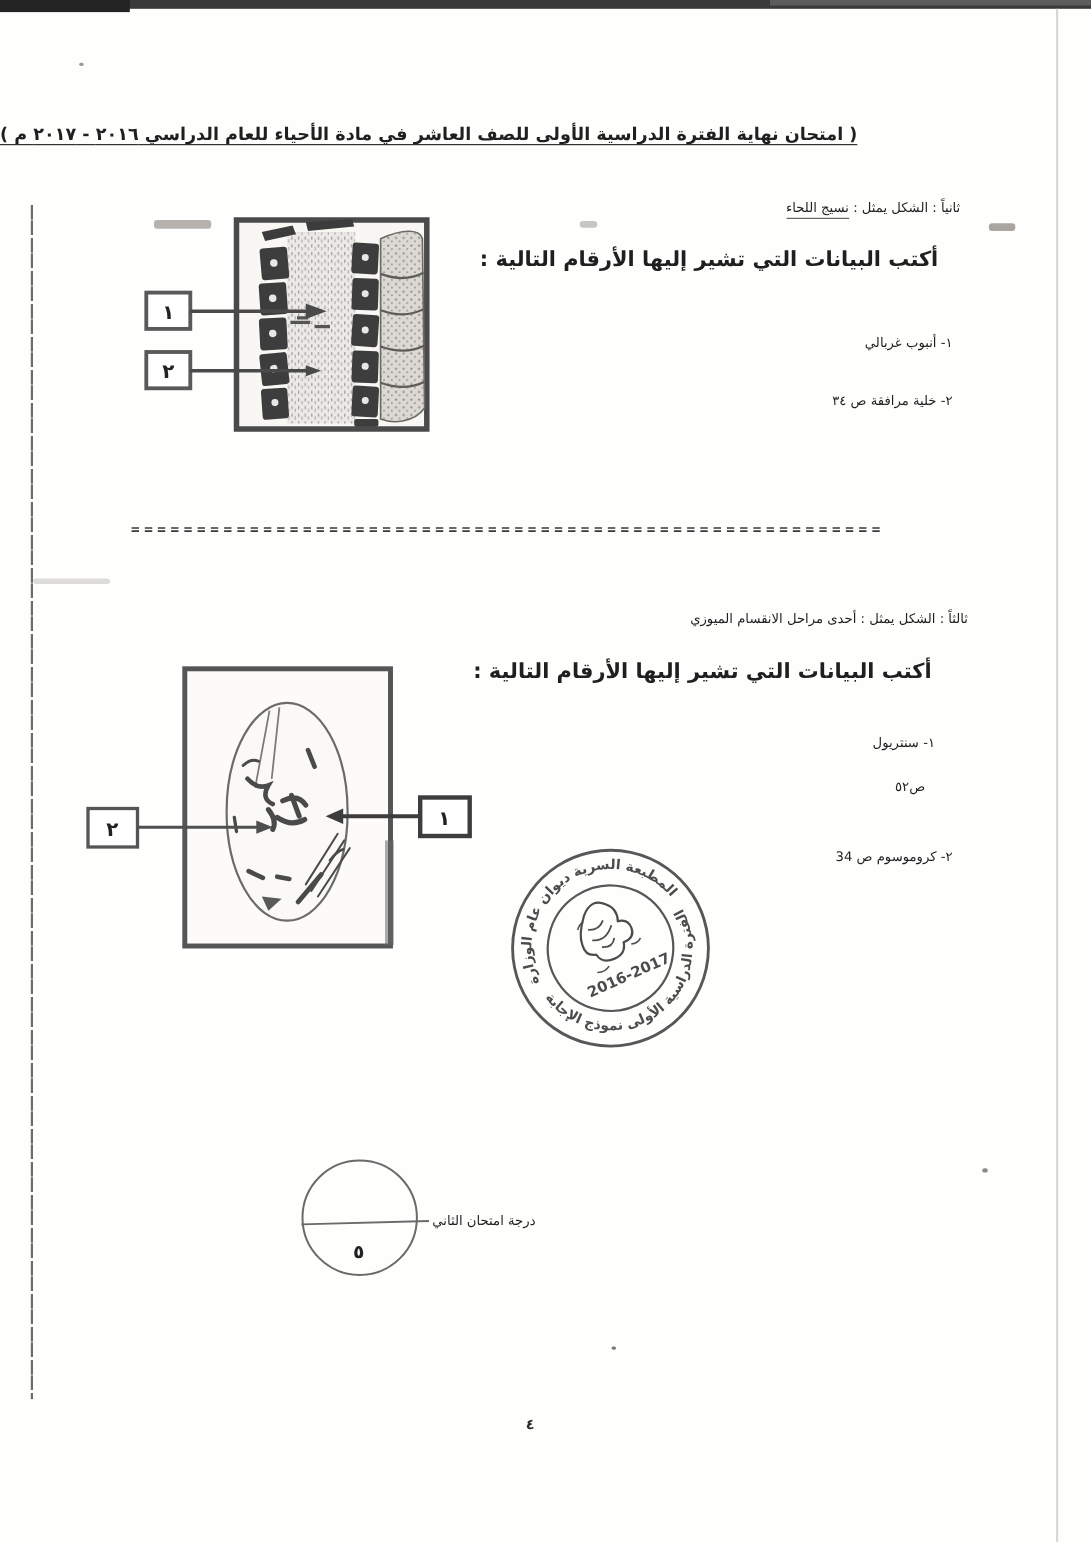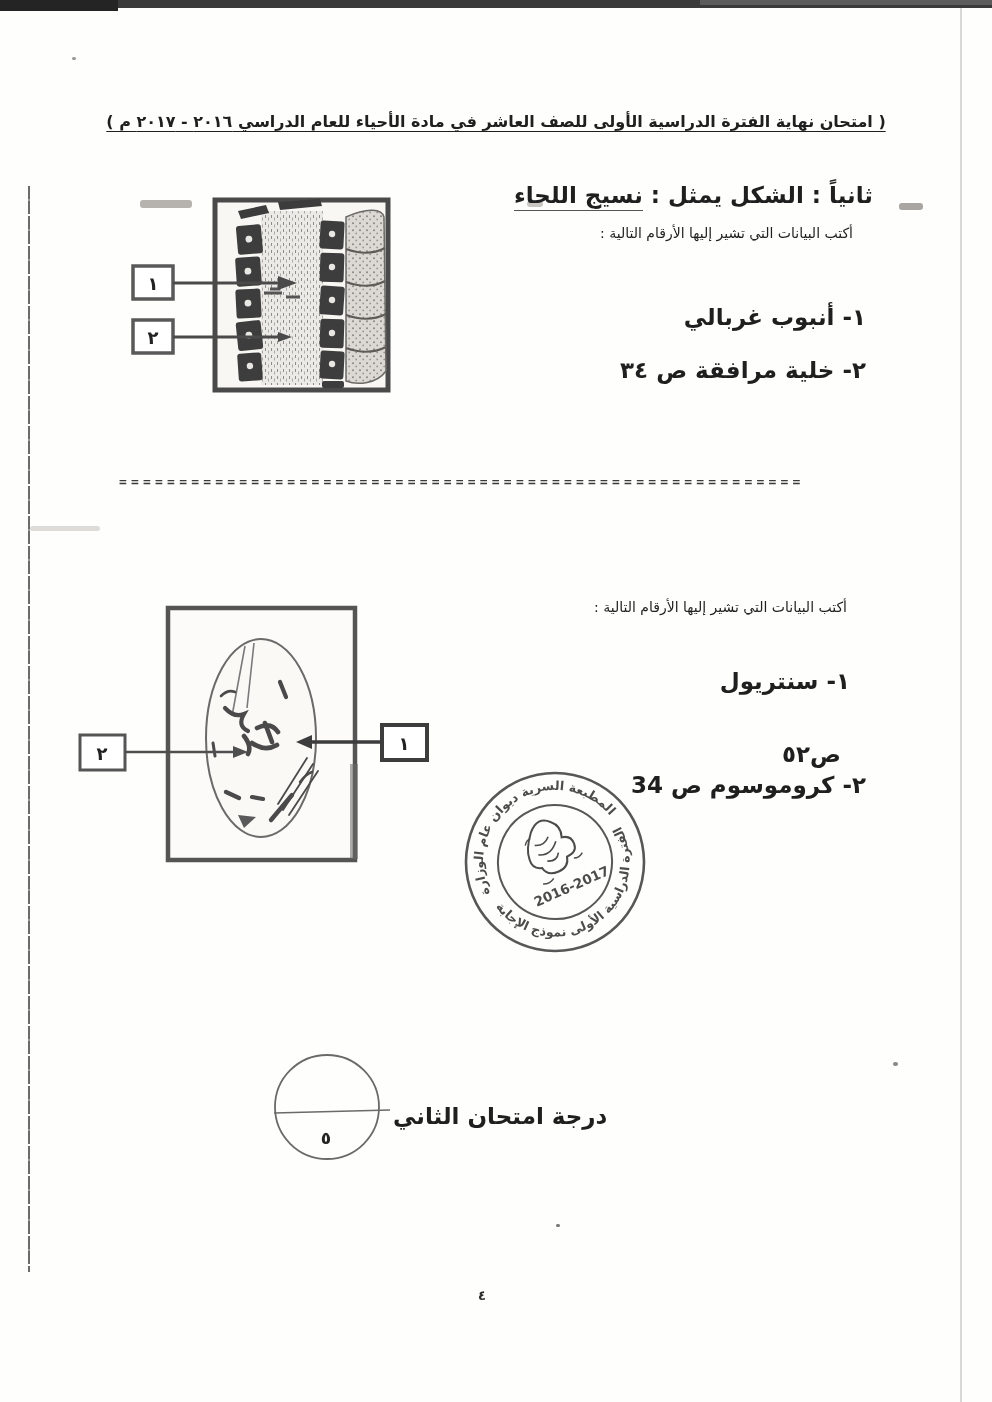--- a/index.html
+++ b/index.html
@@ -17,26 +17,26 @@
   .topbar  { left:0; top:0; width:992px; height:8px; background:#3a3a3a; }
   .topbar2 { left:0; top:0; width:118px; height:11px; background:#242424; }
   .topbar3 { left:700px; top:0; width:292px; height:5px; background:#5c5c5c; }
   .ledge { left:28px; top:186px; width:1.5px; height:1086px;
            background:repeating-linear-gradient(180deg,#6b6b6b 0 13px, #9a9a9a 13px 15px, #6b6b6b 15px 28px, transparent 28px 30px); }
   .redge { left:960px; top:8px; width:2px; height:1394px; background:#d8d8d6; }
   .smudge { border-radius:3px; filter:blur(0.6px); }
 
   
   .header-line {
-    left:0; top:112px; width:992px; text-align:center;
+    left:0; top:112px; width:992px; text-align:left;
     font-size:16px; font-weight:bold; letter-spacing:-0.2px;
   }
   .header-line .u { text-decoration:underline; text-underline-offset:4px; }
-  .t17 { font-size:23px; font-weight:bold;text-align:center; }
-  .t15 { font-size:14px; font-weight:normal; }
+  .t17 { font-size:12px; font-weight:normal;text-align:center; }
+  .t15 { font-size:19px; font-weight:bold; }
   .sep {
     left:119px; top:474px; width:754px; height:18px; overflow:hidden;
     font-size:13px; font-weight:bold; letter-spacing:4.2px; color:#3a3a3a;
     white-space:nowrap; font-family:"DejaVu Sans Mono", monospace;
   }
   .pageno { left:470px; top:1288px; width:24px; text-align:center;
             font-size:13px; font-weight:bold; color:#2a2a2a; }
   svg { position:absolute; overflow:visible; }
   svg text { font-family:"DejaVu Sans", sans-serif; }
 </style>
@@ -148,20 +148,21 @@
     <text x="33" y="151" text-anchor="middle" font-size="18" font-weight="bold" fill="#222">٢</text>
     <line x1="53" y1="144" x2="160" y2="144" stroke="#4a4a4a" stroke-width="3.2"></line>
     <polygon points="158,139 172,144 158,149" fill="#4a4a4a"></polygon>
   </svg>
 
   <div class="abs ar t17" style="right:126px;top:304px">١- أنبوب غربالي</div>
   <div class="abs ar t17" style="right:126px;top:357px">٢- خلية مرافقة  ص  ٣٤</div>
 
   <div class="abs sep">=========================================================</div>
 
+  <div class="abs ar t17" style="right:112px;top:555px">ثالثاً : الشكل يمثل : أحدى مراحل الانقسام الميوزي</div>
   <div class="abs ar t15" style="right:145px;top:599px">أكتب البيانات التي تشير إليها الأرقام التالية :</div>
 
   <svg viewBox="0 0 360 272" style="left:75px;top:596px;width:360px;height:272px">
 
     <rect x="93" y="12" width="187" height="252" fill="#fcfbf9" stroke="#555" stroke-width="4.5"></rect>
     <rect x="275" y="168" width="8" height="95" fill="#6a6a6a" opacity="0.55"></rect>
 
     <ellipse cx="186" cy="142" rx="55" ry="99" fill="#faf9f6" stroke="#6a6a6a" stroke-width="2"></ellipse>
 
     <path d="M170 50 L157 120 M179 47 L172 112" fill="none" stroke="#7a7a7a" stroke-width="1.6"></path>
@@ -184,21 +185,21 @@
     <line x1="50" y1="156" x2="162" y2="156" stroke="#4f4f4f" stroke-width="2.6"></line>
     <polygon points="158,150 173,156 158,162" fill="#4f4f4f"></polygon>
 
     <rect x="307" y="129" width="45" height="35" fill="#fff" stroke="#3d3d3d" stroke-width="4"></rect>
     <text x="329" y="154" text-anchor="middle" font-size="18" font-weight="bold" fill="#222">١</text>
     <line x1="307" y1="146" x2="232" y2="146" stroke="#3d3d3d" stroke-width="3.6"></line>
     <polygon points="237,139 221,146 237,153" fill="#3d3d3d"></polygon>
   </svg>
 
   <div class="abs ar t17" style="right:142px;top:668px">١- سنتريول</div>
-  <div class="abs ar t17" style="right:151px;top:741px">ص٥٢</div>
+  <div class="abs ar t17" style="right:151px;top:708px">ص٥٢</div>
   <div class="abs ar t17" style="right:126px;top:772px">٢- كروموسوم ص 34</div>
 
   <svg viewBox="0 0 200 200" style="left:455px;top:762px;width:200px;height:200px">
     <g transform="rotate(-33 100 100)">
       <circle cx="100" cy="100" r="89" fill="none" stroke="#575757" stroke-width="2.6"></circle>
       <circle cx="100" cy="100" r="57" fill="none" stroke="#575757" stroke-width="2"></circle>
       <defs>
         <path id="arcTop" d="M 28 100 A 72 72 0 0 1 172 100"></path>
         <path id="arcBot" d="M 25.5 100 A 74.5 74.5 0 0 0 174.5 100"></path>
       </defs>

